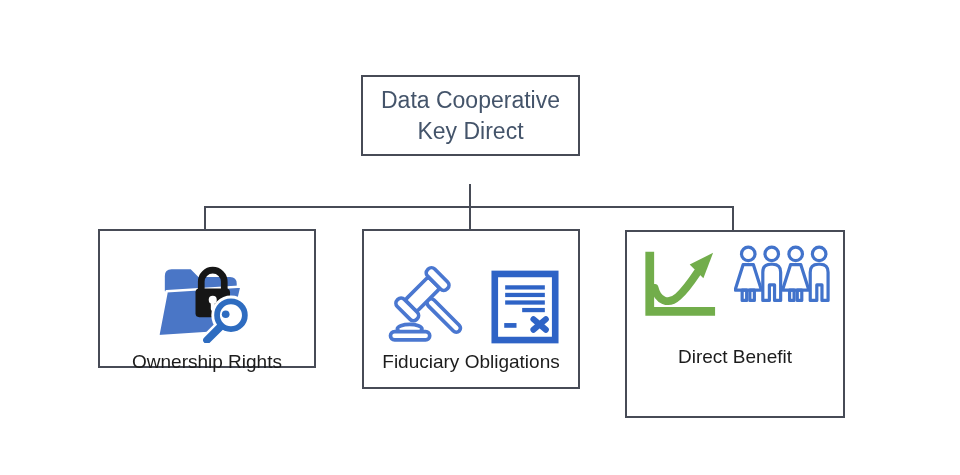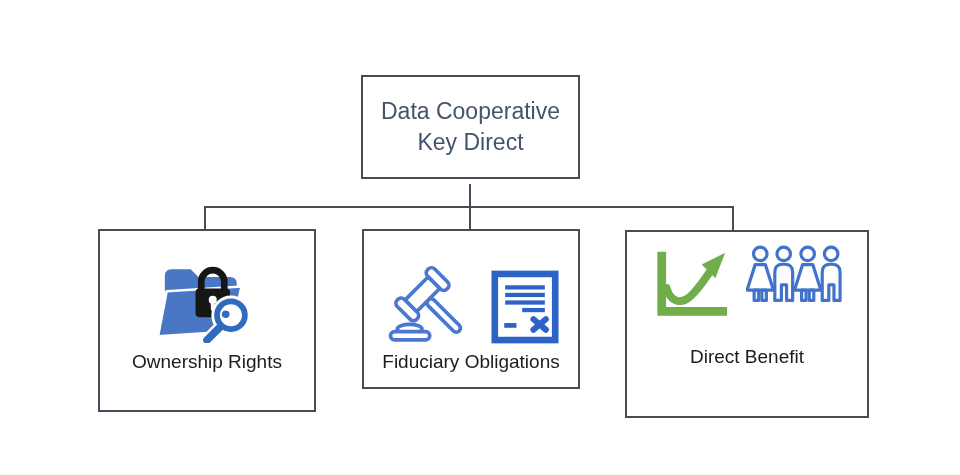--- a/index.html
+++ b/index.html
@@ -8,34 +8,34 @@
     background:var(--background,#ffffff);
     font-family:"Liberation Sans", sans-serif;
     overflow:hidden;
   }
   .node {
     position:absolute; background:#fff;
     border:2px solid var(--line,#474b56);
     box-sizing:border-box;
   }
   #node-root {
-    left:361px; top:75px; width:219px; height:104px;
+    left:361px; top:75px; width:219px; height:81px;
     display:flex; flex-direction:column; align-items:center; justify-content:center;
     color:var(--title-text,#44546A); font-size:23px; line-height:31px;
   }
   .connector { position:absolute; background:var(--line,#474b56); }
   #conn-stem  { left:469px; top:184px; width:2px;  height:23px; }
   #conn-h     { left:204px; top:206px; width:530px; height:2px; }
   #conn-left  { left:204px; top:207px; width:2px;  height:23px; }
   #conn-mid   { left:469px; top:207px; width:2px;  height:23px; }
   #conn-right { left:732px; top:207px; width:2px;  height:24px; }
 
-  #node-ownership { left:98px;  top:229px; width:218px; height:183px; }
+  #node-ownership { left:98px;  top:229px; width:218px; height:139px; }
   #node-fiduciary { left:362px; top:229px; width:218px; height:160px;padding-left:40px; }
-  #node-benefit   { left:625px; top:230px; width:244px; height:188px; }
+  #node-benefit   { left:625px; top:230px; width:220px; height:188px; }
 
   .icon-row { position:absolute; left:50%; transform:translateX(-50%);
               display:flex; align-items:center; }
   #node-ownership .icon-row { top:20px; }
   #node-fiduciary .icon-row { top:34px; gap:20px; }
   #node-benefit   .icon-row { top:12px; gap:14px; }
 
   .label { position:absolute; left:0; right:0; text-align:center;
            font-size:19px; line-height:26px; color:var(--label-text,#1c1c1c); }
   #node-ownership .label { top:118px; }

